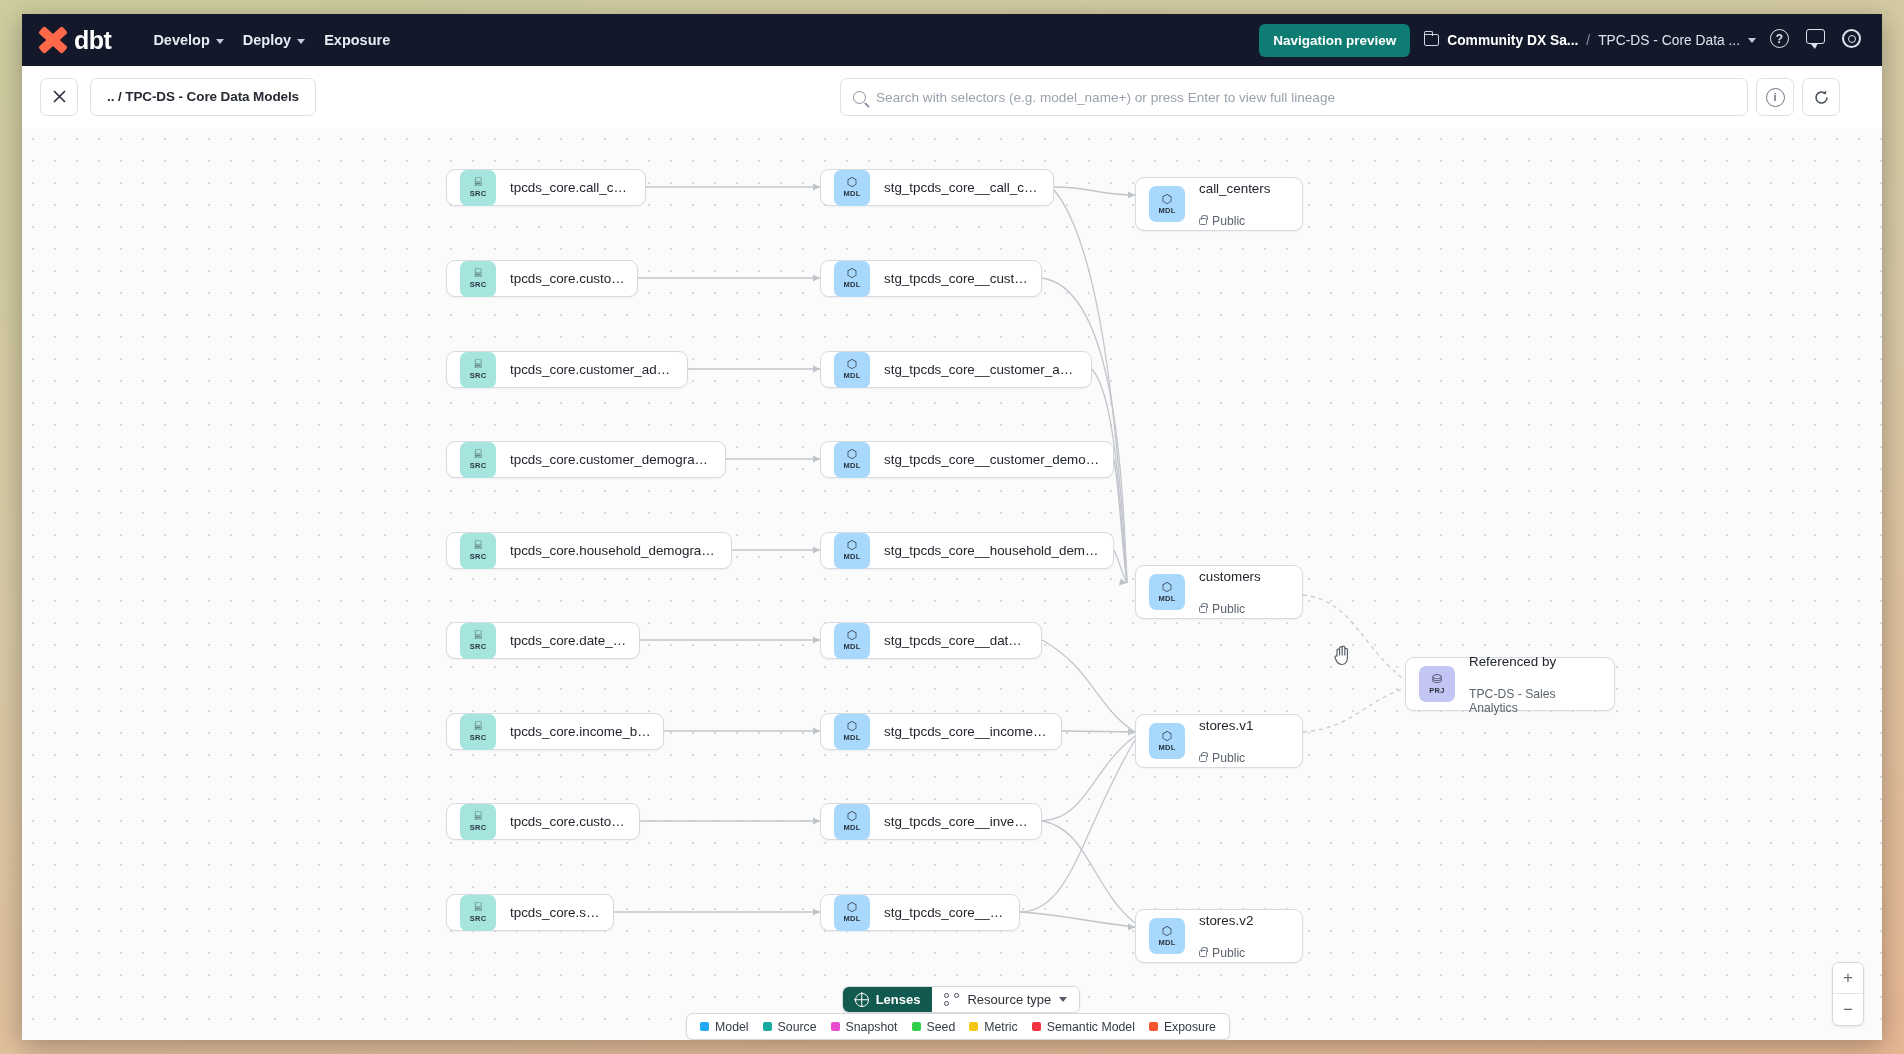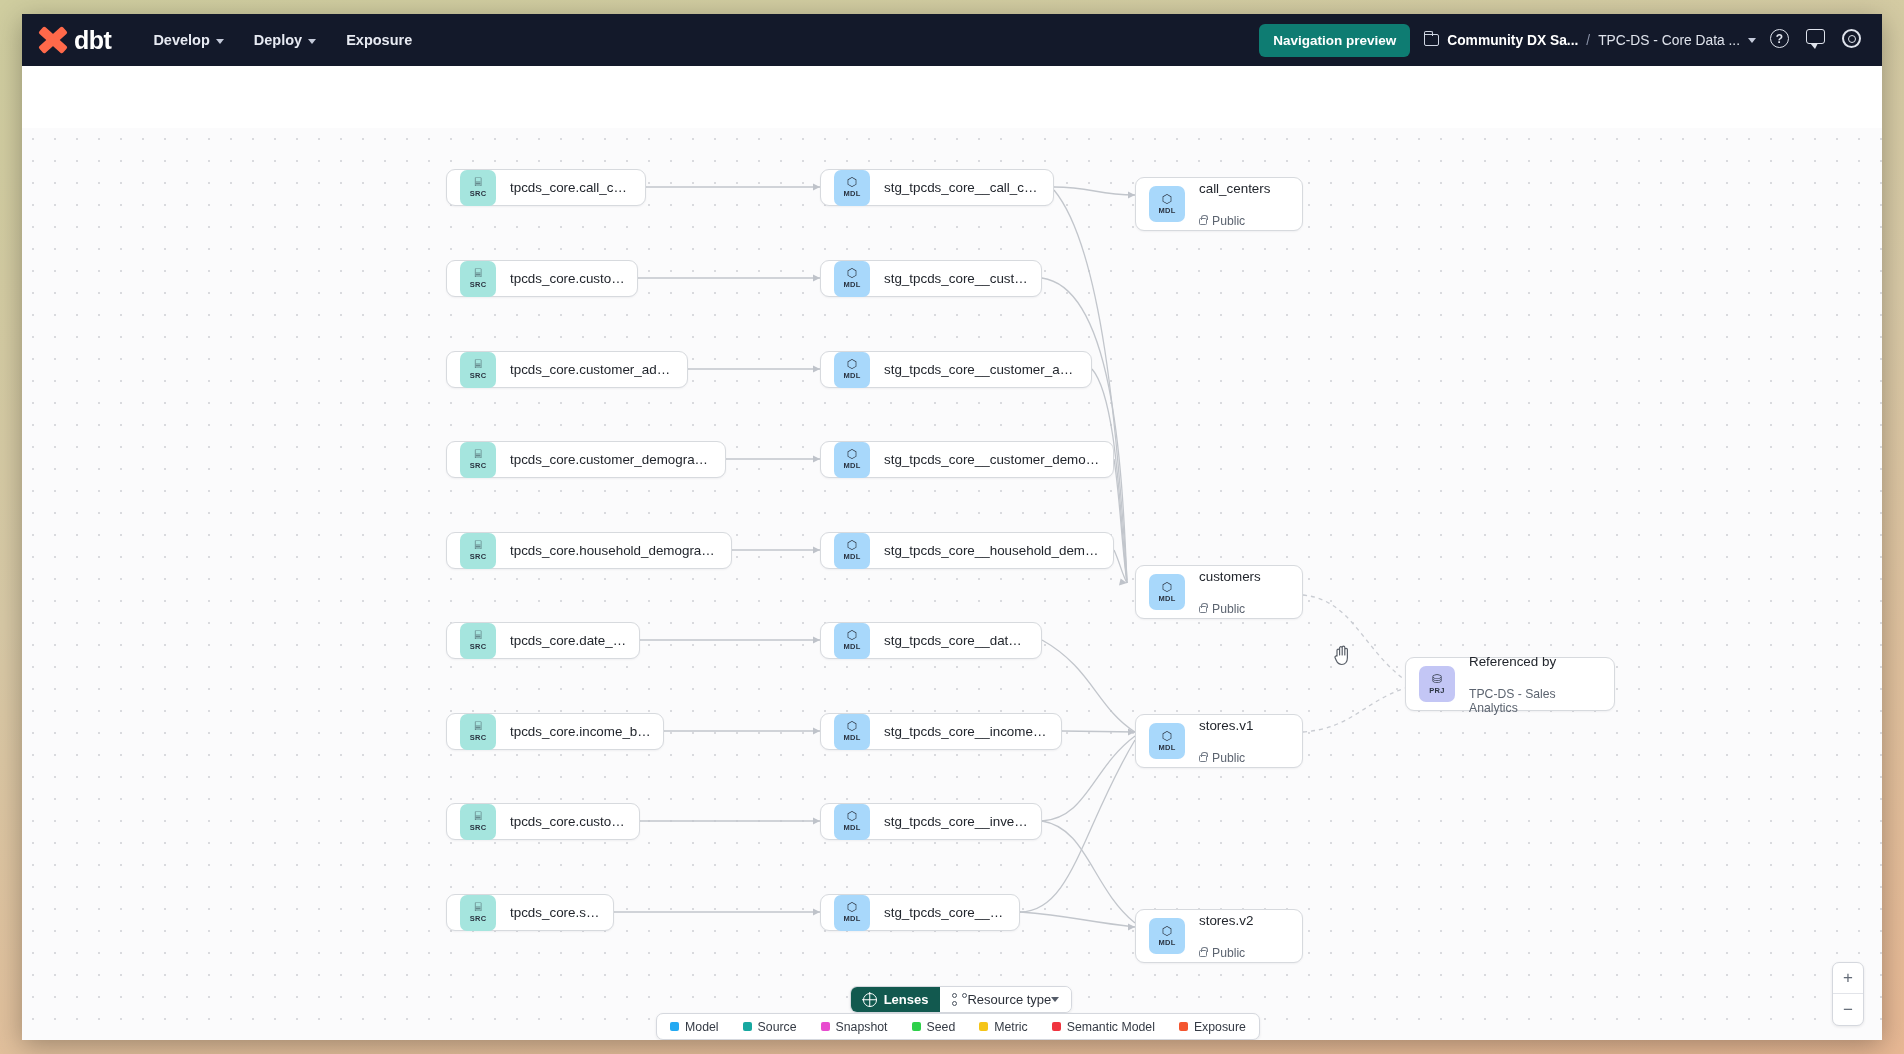--- a/index.html
+++ b/index.html
@@ -39,21 +39,21 @@
     width: 30px; height: 26px; position: relative;
   }
   .dbt-x::before, .dbt-x::after{
     content:""; position:absolute; left:50%; top:50%;
     width: 32px; height: 9px; background:#ff694a; border-radius: 2px;
   }
   .dbt-x::before{ transform: translate(-50%,-50%) rotate(42deg);}
   .dbt-x::after { transform: translate(-50%,-50%) rotate(-42deg);}
   .dbt-word { font-size: 25px; font-weight: 700; letter-spacing: -0.5px; color:#fff; }
 
-  .navlinks { display:flex; align-items:center; gap: 26px; margin-left: 40px; }
+  .navlinks { display:flex; align-items:center; gap: 15px; margin-left: 40px; }
   .navlink {
     font-size: 14.5px; font-weight: 600; color: #e7eaf2;
     display: flex; align-items: center; gap: 6px; cursor: pointer;
     padding: 6px 2px;
   }
   .caret {
     width:0;height:0;border-left:4px solid transparent;border-right:4px solid transparent;
     border-top:5px solid #c4cada; margin-top:2px;
   }
 
@@ -187,36 +187,36 @@
   #lenses-group {
     margin-left:18px; height:33px; display:flex; align-items:center;
     border:1px solid #d5d8de; border-radius:7px; overflow:hidden; background:#fff;
     box-shadow:0 1px 3px rgba(20,24,33,.08);
   }
   #lenses-btn {
     background:#12594f; color:#fff; height:100%; display:flex;align-items:center;gap:7px;
     padding:0 12px; font-size:13px; font-weight:700; cursor:pointer;
   }
   #resource-type-btn {
-    height:100%; display:flex;align-items:center;padding:0 12px;
+    height:100%; display:flex;align-items:center;gap:8px; padding:0 12px;
     font-size:13px; color:#2c313a; cursor:pointer; background:#fff;
   }
   .lens-glyph{ width:14px;height:14px;border-radius:50%;border:1.6px solid #fff;position:relative;}
   .lens-glyph::after{content:"";position:absolute;left:50%;top:-1.6px;bottom:-1.6px;width:1.5px;background:#fff;transform:translateX(-50%);}
   .lens-glyph::before{content:"";position:absolute;top:50%;left:-1.6px;right:-1.6px;height:1.5px;background:#fff;transform:translateY(-50%);}
   .res-glyph{ width:15px;height:13px;position:relative;}
   .res-glyph i{position:absolute;width:5px;height:5px;border:1.5px solid #4a525e;border-radius:50%;}
   .res-glyph i:nth-child(1){left:0;top:0;}
   .res-glyph i:nth-child(2){right:0;top:0;}
   .res-glyph i:nth-child(3){left:0;bottom:0;}
   .chev-dk{width:0;height:0;border-left:4px solid transparent;border-right:4px solid transparent;border-top:5px solid #555c68;}
 
   #legend {
     margin-left:12px; height:33px; background:#fff; border:1px solid #d5d8de;
-    border-radius:7px; display:flex; align-items:center; gap:24px; padding:0 13px;
+    border-radius:7px; display:flex; align-items:center; gap:14px; padding:0 13px;
     box-shadow:0 1px 3px rgba(20,24,33,.08);
   }
   .leg-item{display:flex;align-items:center;gap:6px;font-size:12.3px;color:#353b45;}
   .leg-dot{width:9px;height:9px;border-radius:2px;}
 
   #zoom-controls {
     position:absolute; right:18px; bottom:14px; width:32px;
     background:#fff; border:1px solid #d5d8de; border-radius:7px;
     box-shadow:0 1px 3px rgba(20,24,33,.09); overflow:hidden; z-index:7;
   }
@@ -271,20 +271,45 @@
           </div>
         <div class="ic-btn">
             <div class="ic-chat"></div>
           </div>
         <div class="ic-btn">
             <div class="ic-gear"></div>
           </div>
       </div>
     </div>
 
+    <div id="toolbar">
+      <div class="sq-btn" id="close-btn">
+        <svg width="15" height="15" viewBox="0 0 15 15">
+          <line x1="2" y1="2" x2="13" y2="13" stroke="#30353f" stroke-width="1.7"></line>
+          <line x1="13" y1="2" x2="2" y2="13" stroke="#30353f" stroke-width="1.7"></line>
+        </svg>
+      </div>
+      <div id="breadcrumb-pill">.. / TPC-DS - Core Data Models</div>
+
+      <div id="searchbar">
+        <div id="search-input-wrap">
+          <span class="mag"></span>
+          <input id="search-input" type="text" placeholder="Search with selectors (e.g. model_name+) or press Enter to view full lineage" style="">
+        </div>
+        <div class="sq-btn">
+          <div class="ic-circle" style="border-color:#6e7682;color:#6e7682;font-size:11px;">i</div>
+        </div>
+        <div class="sq-btn">
+          <svg width="17" height="17" viewBox="0 0 17 17">
+            <path d="M14 8.5a5.5 5.5 0 1 1-1.7-3.95" fill="none" stroke="#4c535e" stroke-width="1.6"></path>
+            <path d="M13.4 1.6 L12.8 5.2 L9.3 4.4 Z" fill="#4c535e"></path>
+          </svg>
+        </div>
+      </div>
+    </div>
 
     <div id="canvas">
       <svg id="edges">
         <g fill="none" stroke="#c2c6cc" stroke-width="1.3">
 
           <path d="M624 59 H798"></path>
           <path d="M616 150 H798"></path>
           <path d="M666 241 H798"></path>
           <path d="M704 331 H798"></path>
           <path d="M710 422 H798"></path>

